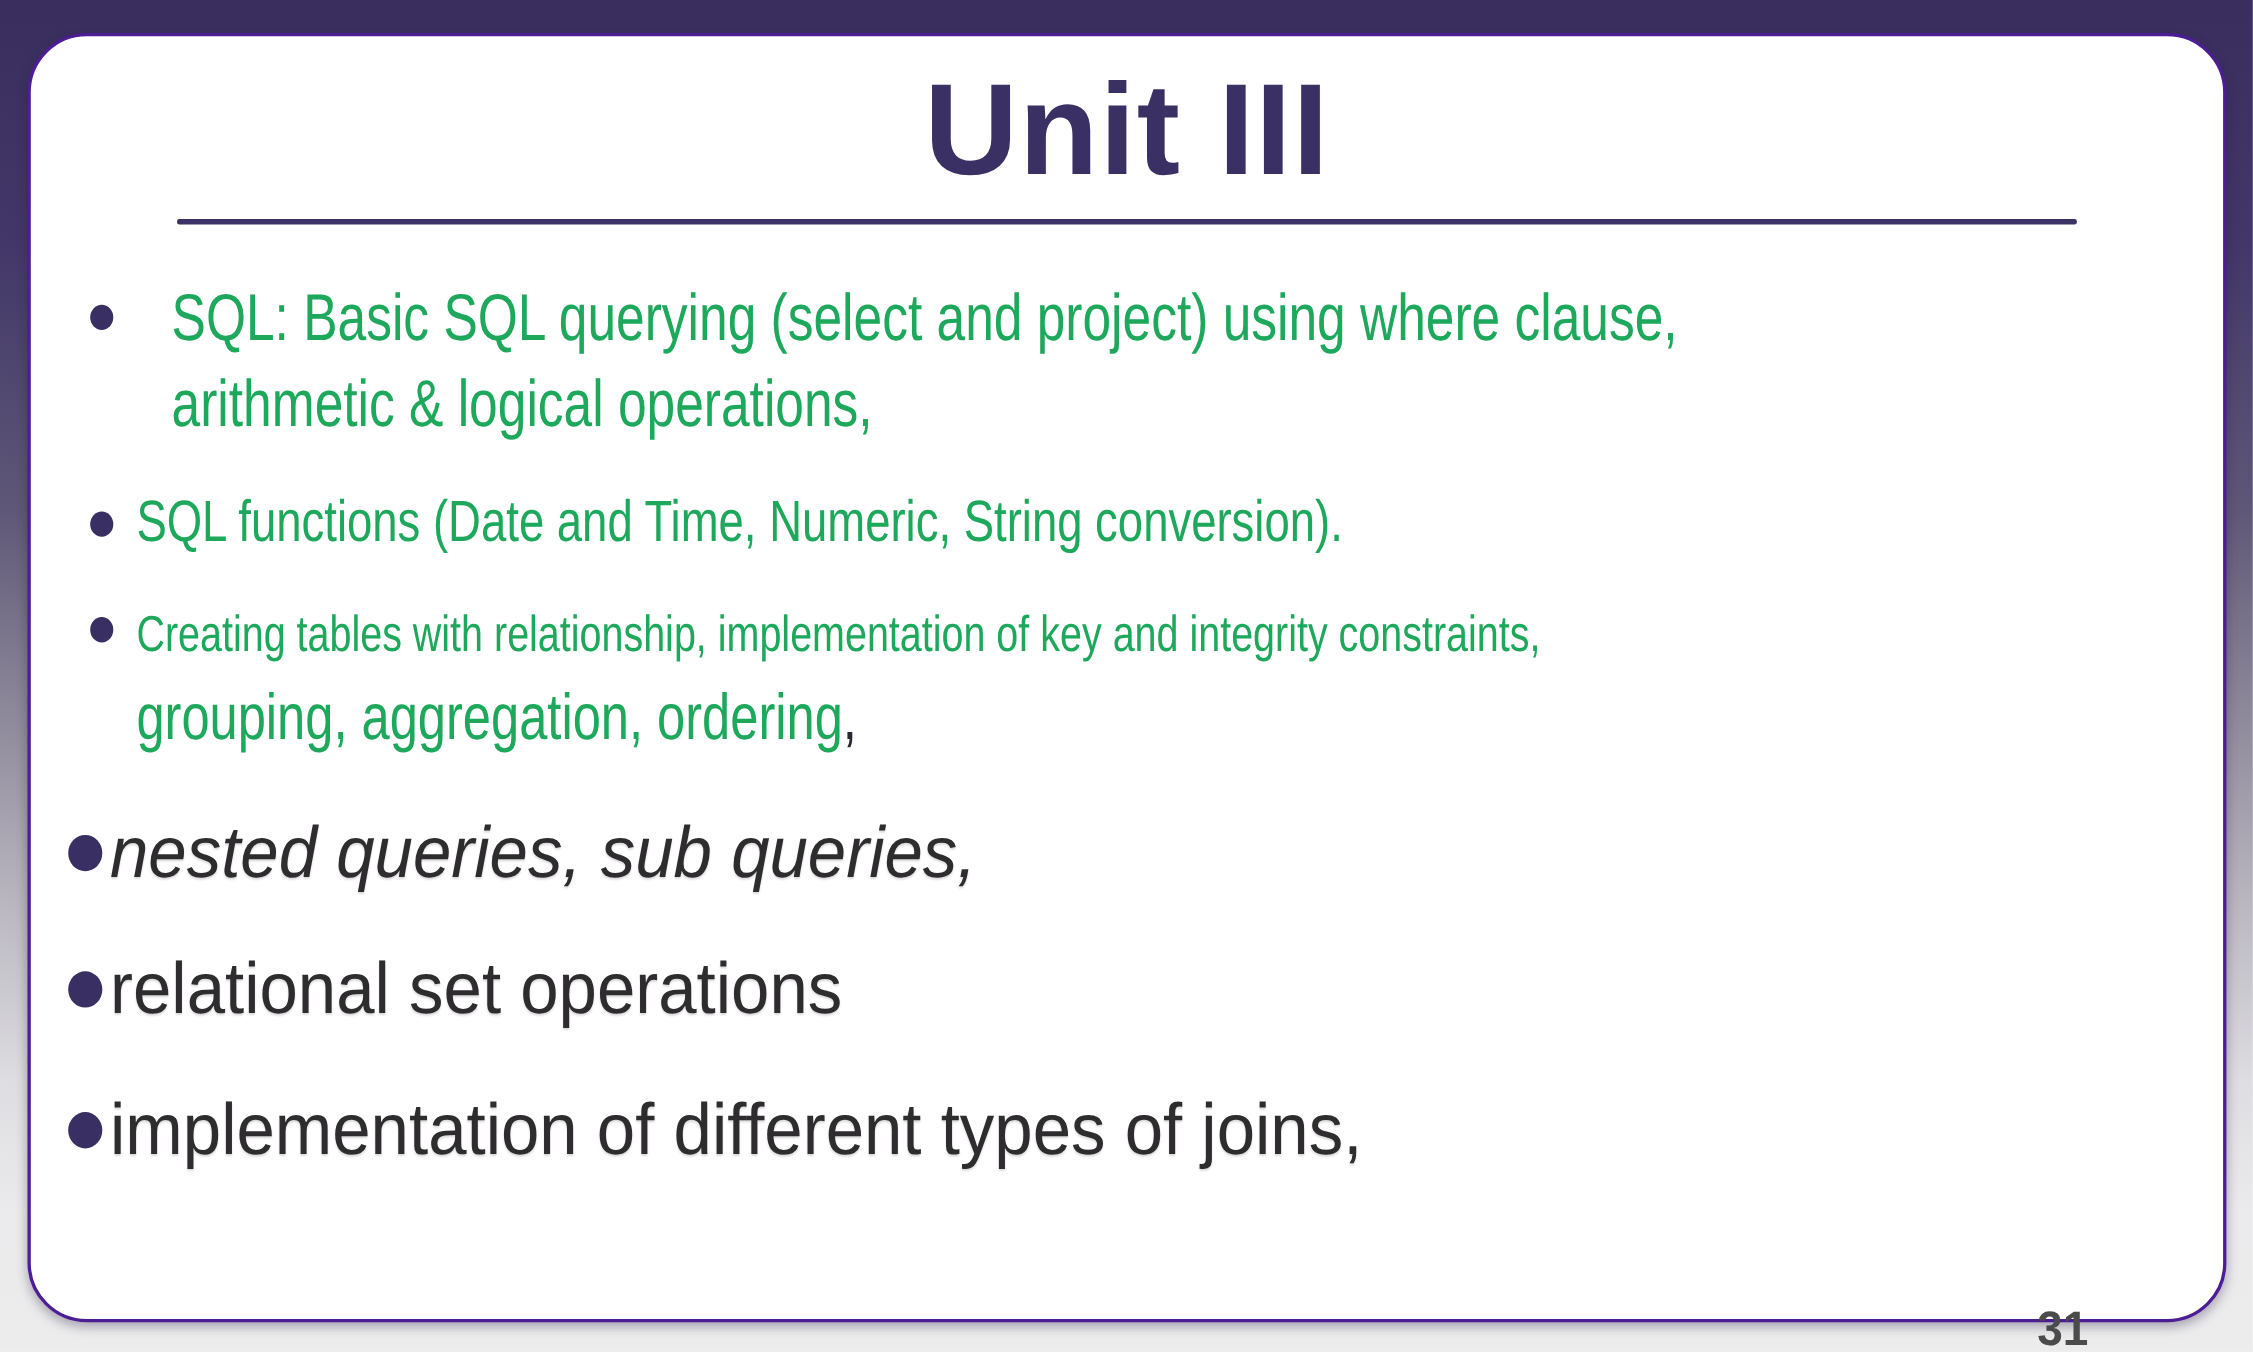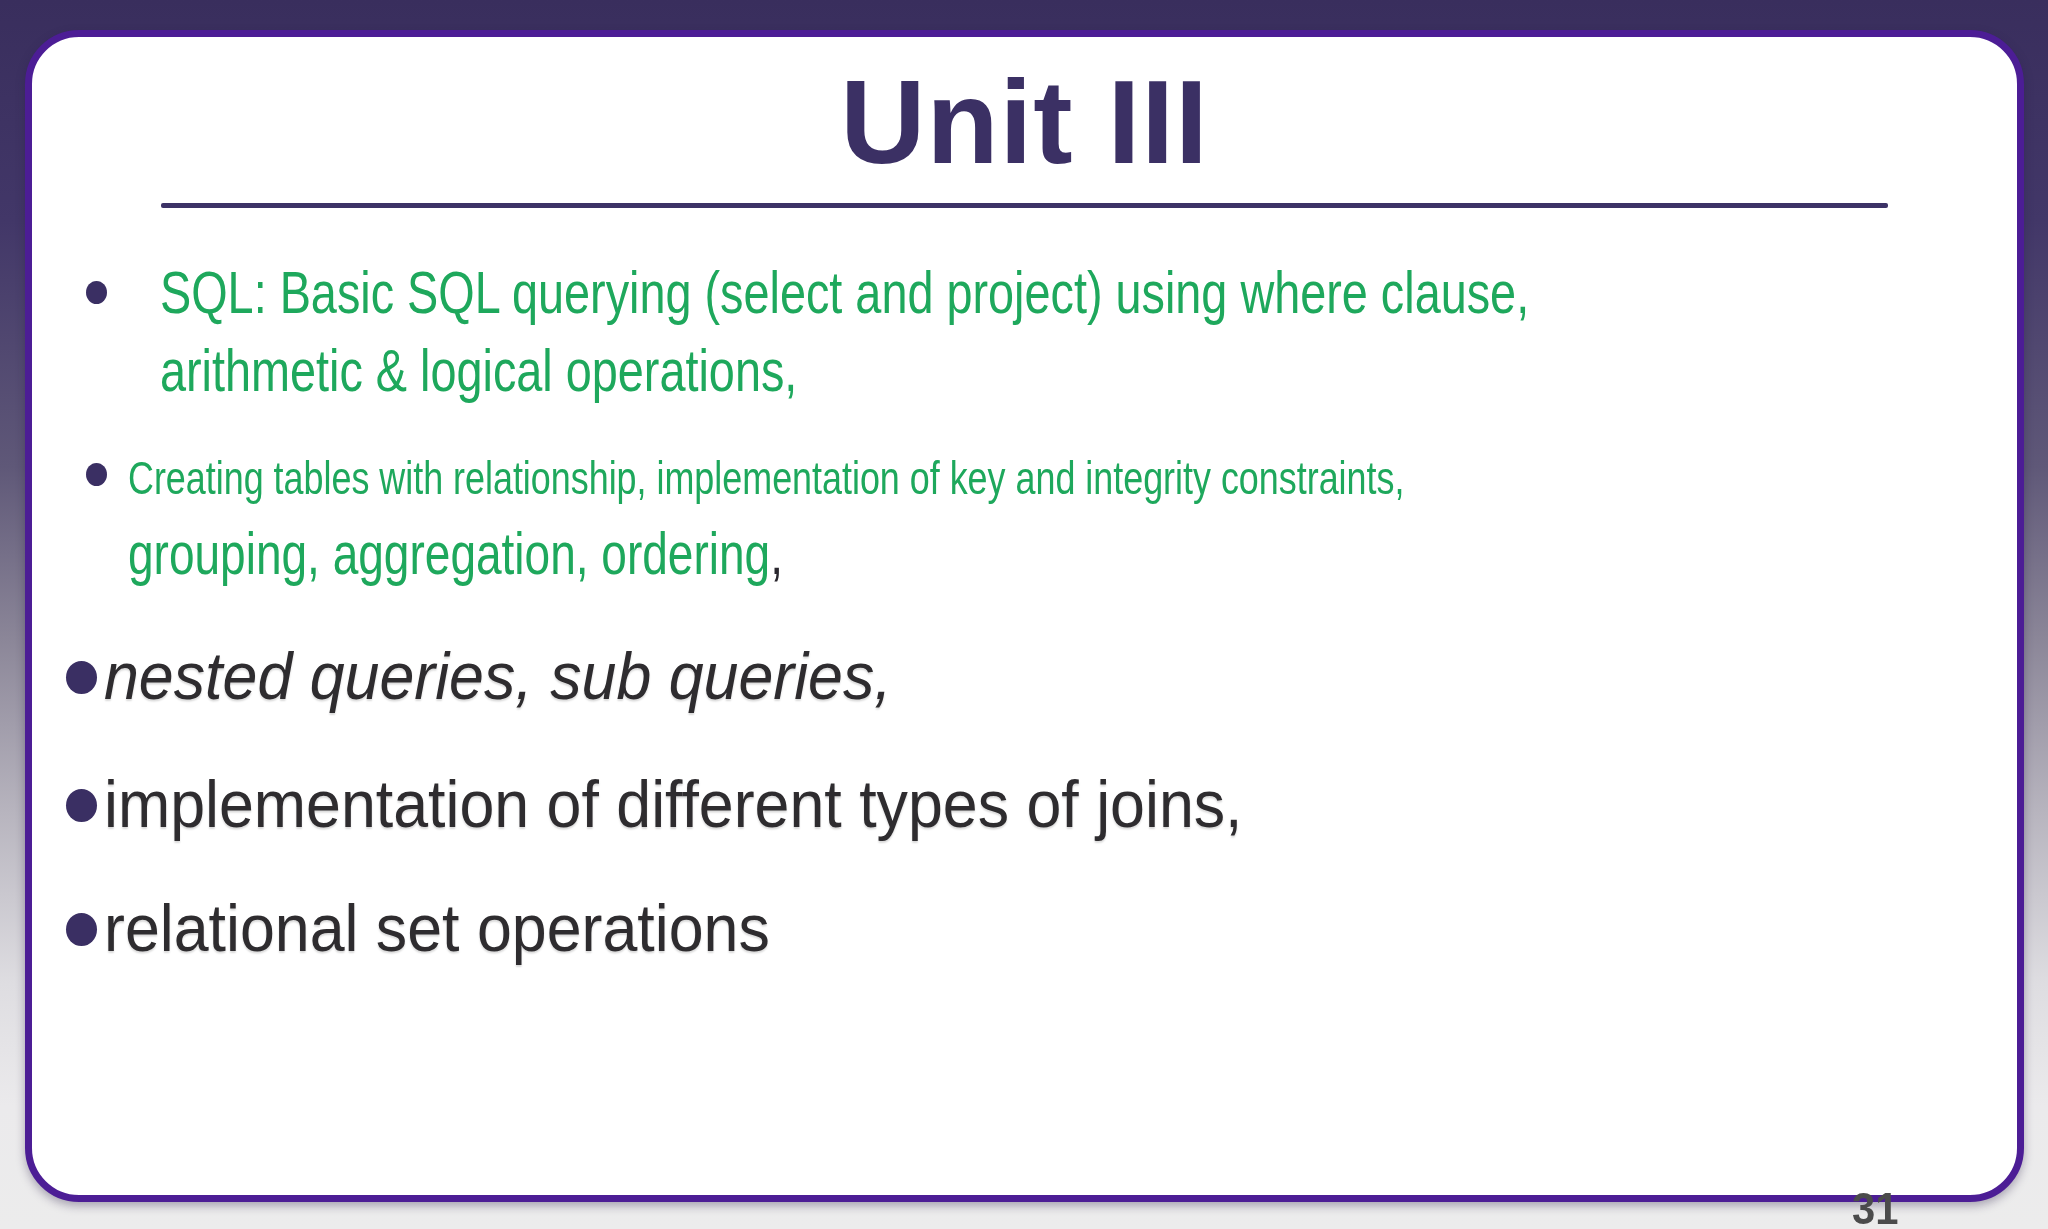--- a/index.html
+++ b/index.html
@@ -10,21 +10,21 @@
       #392E5D 0%, #423768 18%, #5F5878 38%,
       #8B8698 52%, #B7B4BE 66%, #DEDDE1 80%,
       #EBEAEC 90%, #ECECEC 100%);
     position: relative;
   }
 
   .slide-panel {
     position: absolute;
     left: 25px; top: 30px; right: 24px; bottom: 27px;
     background: #ffffff;
-    border: 7px solid #4c1d95;
+    border: 3px solid #4c1d95;
     border-radius: 54px;
     box-shadow: 0 4px 10px rgba(40,30,70,0.35);
     padding: 0 48px;
     overflow: hidden;
   }
 
   .slide-title {
     margin-top: 14px;
     text-align: center;
     font-size: 118px;
@@ -124,37 +124,41 @@
 
   <div class="title-underline"></div>
 
   <div>
 
     <div class="bullet green b1">
       <span class="dot"></span>
       <div class="text">SQL: Basic SQL querying (select and project) using where clause, arithmetic &amp; logical operations,</div>
     </div>
 
+    <div class="bullet green b2">
+      <span class="dot"></span>
+      <div class="text">SQL functions (Date and Time, Numeric, String conversion).</div>
+    </div>
 
     <div class="bullet green b3">
       <span class="dot"></span>
       <div class="text"><span>Creating tables with relationship, implementation of key and integrity constraints,</span><span class="emphasis"> grouping, aggregation, ordering</span><span class="trailing-comma">,</span></div>
     </div>
 
     <div class="bullet dark b4">
       <span class="dot"></span>
       <div class="text">nested queries, sub queries,</div>
     </div>
 
+    <div class="bullet dark b6">
+      <span class="dot"></span>
+      <div class="text">relational set operations</div>
+    </div>
+
     <div class="bullet dark b5">
       <span class="dot"></span>
       <div class="text">implementation of different types of joins,</div>
-    </div>
-
-    <div class="bullet dark b6">
-      <span class="dot"></span>
-      <div class="text">relational set operations</div>
     </div>
 
   </div>
 </div>
 
 <div class="page-number">31</div>
 
 </body></html>

